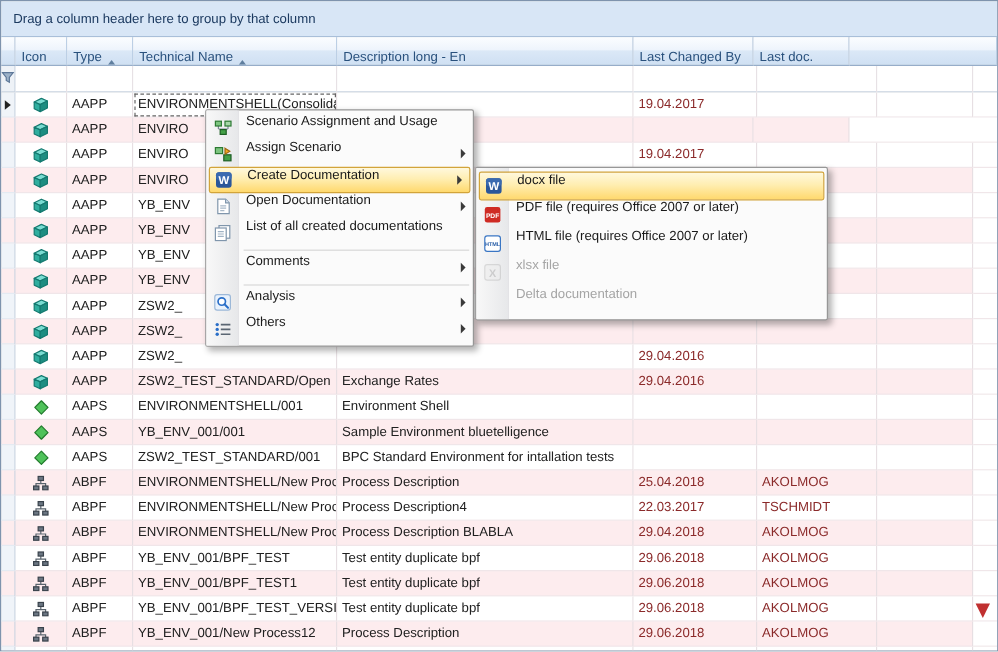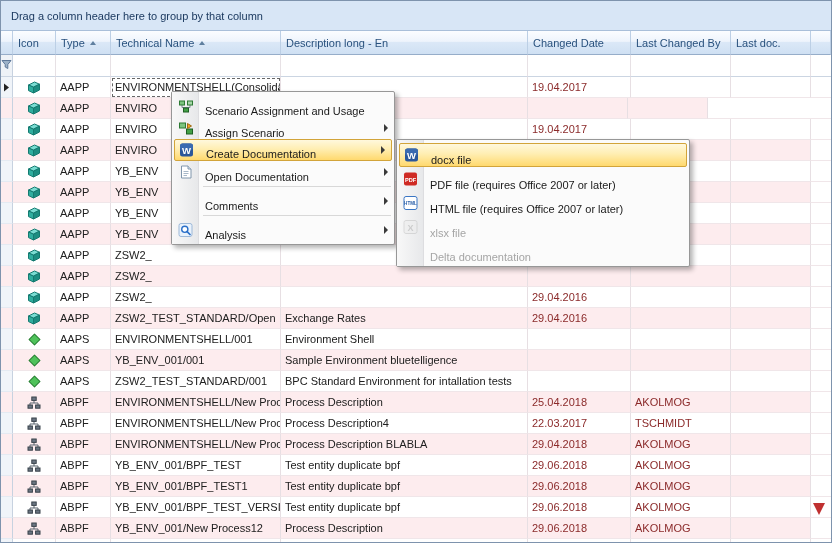--- a/index.html
+++ b/index.html
@@ -19,21 +19,21 @@
   .c-desc{width:247px;flex:none}
   .c-date{width:103px;flex:none}
   .c-by{width:100px;flex:none}
   .c-last{width:80px;flex:none}
   .c-fill{flex:1}
 
   
   .header-row{display:flex;height:24px}
   .hcell{background:linear-gradient(#fbfdff,#eef4fc 45%,#dbe8f7 50%,#cfe0f3);
          border-right:1px solid #bccfe5;border-bottom:1px solid #96adc9;
-         display:flex;align-items:center;padding:0 5px;color:#29517d;
+         display:flex;align-items:flex-end;padding:0 5px;color:#29517d;
          overflow:hidden;white-space:nowrap}
   .hcell.ind,.hcell.c-fill{padding:0}
   .sort{margin-left:5px;width:0;height:0;border-left:3.5px solid transparent;
         border-right:3.5px solid transparent;border-bottom:4.5px solid #5f7f9f;flex:none}
 
   
   .filter-row{display:flex;height:22px}
   .fcell{background:#fff;border-right:1px solid #e7e1e5;border-bottom:1px solid #cbd5e2;height:22px}
   .fcell.ind{background:#eef2f7;border-right:1px solid #c7d2e0;display:flex;align-items:center;justify-content:center}
   .fcell.plain{border-right:none}
@@ -53,21 +53,21 @@
   .icn{display:flex;align-items:center;justify-content:center}
 
   
   .menu{position:absolute;background:#fbfbfb;border:1px solid #979797;
         box-shadow:3px 3px 5px rgba(0,0,0,.3);padding:3px 0;z-index:20;border-radius:2px}
   .menu .gutter{position:absolute;top:0;left:0;bottom:0;width:27px;
         background:linear-gradient(to right,#f8f8f8,#e7e8ea);border-right:1px solid #dddde0}
   .menu-items{position:relative}
   .main-menu{left:170px;top:90px;width:224px}
   .sub-menu{left:395px;top:138px;width:294px}
-  .menu-item{position:relative;height:22px;display:flex;align-items:flex-end;
+  .menu-item{position:relative;height:22px;display:flex;align-items:flex-start;
              padding:0 16px 0 33px;color:#1a1a1a;white-space:nowrap}
   .sub-menu .menu-item{height:24px}
   .mi-icon{position:absolute;left:5px;top:50%;transform:translateY(-50%);
            width:17px;height:17px;display:flex;align-items:center;justify-content:center}
   .mi-arrow{position:absolute;right:6px;top:50%;transform:translateY(-50%);
             width:0;height:0;border-left:4px solid #3a3a3a;
             border-top:4px solid transparent;border-bottom:4px solid transparent}
   .menu-item.hl{background:linear-gradient(#fff8dd,#ffeeb2 45%,#ffd96e);
                 border:1px solid #d2a43a;border-radius:2px;margin:0 2px;padding-left:31px}
   .menu-item.hl .mi-icon{left:3px}
@@ -95,23 +95,20 @@
     <div class="hcell c-type">
       <span>Type</span>
       <span class="sort"></span>
     </div>
     <div class="hcell c-name">
       <span>Technical Name</span>
       <span class="sort"></span>
     </div>
     <div class="hcell c-desc">
       <span>Description long - En</span>
-    </div>
-    <div class="hcell c-date">
-      <span>Changed Date</span>
     </div>
     <div class="hcell c-by">
       <span>Last Changed By</span>
     </div>
     <div class="hcell c-last">
       <span>Last doc.</span>
     </div>
     <div class="hcell c-fill"></div>
   </div>
 
@@ -611,38 +608,60 @@
           <span class="mi-icon">
             <svg width="14" height="15" viewBox="0 0 14 15">
               <path d="M2.5 1.5 h6.5 l3 3 v9 h-9.5 z" fill="#ffffff" stroke="#8096ac"></path>
               <path d="M9 1.5 v3 h3" fill="#dce6f2" stroke="#8096ac"></path>
               <path d="M4.5 7 h5 M4.5 9 h5 M4.5 11 h3.5" stroke="#a8b8c8"></path>
             </svg>
           </span>
           <span class="mi-label">Open Documentation</span>
           <span class="mi-arrow"></span>
         </div>
+        <div class="menu-item">
+          <span class="mi-icon">
+            <svg width="15" height="15" viewBox="0 0 15 15">
+              <rect x="4.5" y="1.5" width="9" height="10.5" fill="#ffffff" stroke="#8096ac"></rect>
+              <rect x="1.5" y="3.5" width="9" height="10.5" fill="#ffffff" stroke="#8096ac"></rect>
+              <path d="M3.5 6.5 h5 M3.5 8.5 h5 M3.5 10.5 h5" stroke="#9fb2c4"></path>
+            </svg>
+          </span>
+          <span class="mi-label">List of all created documentations</span>
+        </div>
         <div class="menu-sep"></div>
         <div class="menu-item">
           <span class="mi-icon"></span>
           <span class="mi-label">Comments</span>
           <span class="mi-arrow"></span>
         </div>
         <div class="menu-sep"></div>
         <div class="menu-item">
           <span class="mi-icon">
             <svg width="15" height="15" viewBox="0 0 15 15">
               <rect x="1" y="1" width="13" height="13" rx="2" fill="#e9f2fc" stroke="#9cb8d8"></rect>
               <circle cx="6.8" cy="6.8" r="3.1" fill="#ffffff" stroke="#2a6fc8" stroke-width="1.4"></circle>
               <path d="M9.1 9.1 L12 12" stroke="#2a6fc8" stroke-width="1.7" stroke-linecap="round"></path>
             </svg>
           </span>
           <span class="mi-label">Analysis</span>
           <span class="mi-arrow"></span>
         </div>
+        <div class="menu-item">
+          <span class="mi-icon">
+            <svg width="14" height="12" viewBox="0 0 14 12">
+              <circle cx="2" cy="2" r="1.4" fill="#2a6fc8"></circle>
+              <circle cx="2" cy="6" r="1.4" fill="#2a6fc8"></circle>
+              <circle cx="2" cy="10" r="1.4" fill="#2a6fc8"></circle>
+              <path d="M5 2 h8 M5 6 h8 M5 10 h8" stroke="#5a6673" stroke-width="1.3"></path>
+            </svg>
+          </span>
+          <span class="mi-label">Others</span>
+          <span class="mi-arrow"></span>
+        </div>
       </div>
   </div>
 
   <div class="menu sub-menu">
     <div class="gutter"></div>
     <div class="menu-items">
         <div class="menu-item hl">
           <span class="mi-icon">
             <svg width="15" height="15" viewBox="0 0 15 15">
               <rect x="1" y="1" width="13" height="13" rx="2.5" fill="#2b579a"></rect>

